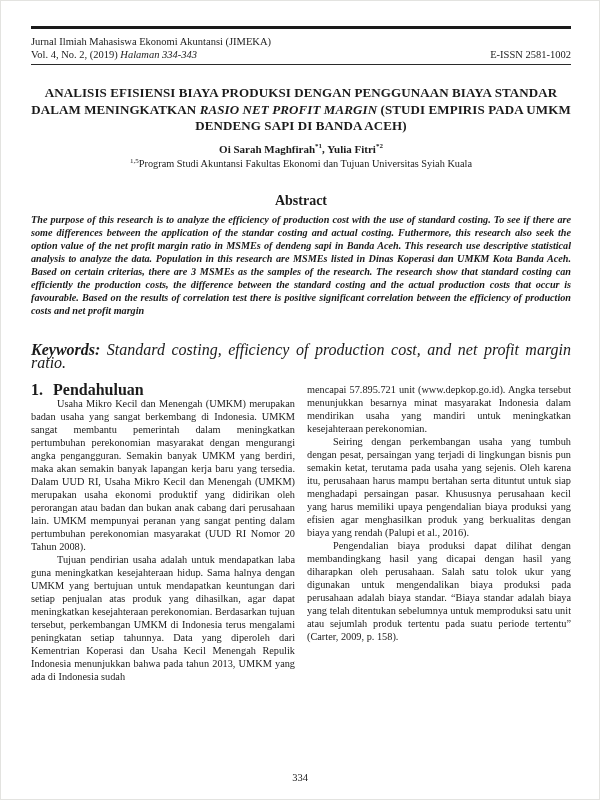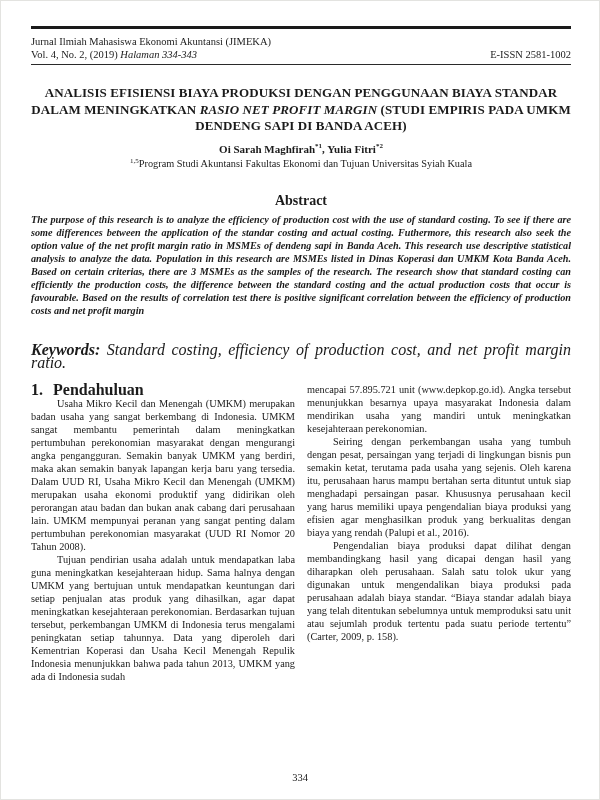--- a/index.html
+++ b/index.html
@@ -161,21 +161,21 @@
 
     <p class="keywords-line"><span class="kw-label">Keywords:</span><span> Standard costing, efficiency of production cost, and net profit margin ratio.</span></p>
 
     <div class="columns">
       <div class="col">
         <div class="section-heading"><span class="sec-num">1.</span><span>Pendahuluan</span></div>
         <p class="body-p">Usaha Mikro Kecil dan Menengah (UMKM) merupakan badan usaha yang sangat berkembang di Indonesia. UMKM sangat membantu pemerintah dalam meningkatkan pertumbuhan perekonomian masyarakat dengan mengurangi angka pengangguran. Semakin banyak UMKM yang berdiri, maka akan semakin banyak lapangan kerja baru yang tersedia. Dalam UUD RI, Usaha Mikro Kecil dan Menengah (UMKM) merupakan usaha ekonomi produktif yang didirikan oleh perorangan atau badan dan bukan anak cabang dari perusahaan lain. UMKM mempunyai peranan yang sangat penting dalam pertumbuhan perekonomian masyarakat (UUD RI Nomor 20 Tahun 2008).</p>
         <p class="body-p">Tujuan pendirian usaha adalah untuk mendapatkan laba guna meningkatkan kesejahteraan hidup. Sama halnya dengan UMKM yang bertujuan untuk mendapatkan keuntungan dari setiap penjualan atas produk yang dihasilkan, agar dapat meningkatkan kesejahteraan perekonomian. Berdasarkan tujuan tersebut, perkembangan UMKM di Indonesia terus mengalami peningkatan setiap tahunnya. Data yang diperoleh dari Kementrian Koperasi dan Usaha Kecil Menengah Repulik Indonesia menunjukkan bahwa pada tahun 2013, UMKM yang ada di Indonesia sudah</p>
       </div>
       <div class="col">
-        <p class="body-p no-indent">mencapai 57.895.721 unit (www.depkop.go.id). Angka tersebut menunjukkan besarnya upaya masyarakat Indonesia dalam mendirikan usaha yang mandiri untuk meningkatkan kesejahteraan perekonomian.</p>
+        <p class="body-p no-indent">mencapai 57.895.721 unit (www.depkop.go.id). Angka tersebut menunjukkan besarnya minat masyarakat Indonesia dalam mendirikan usaha yang mandiri untuk meningkatkan kesejahteraan perekonomian.</p>
         <p class="body-p">Seiring dengan perkembangan usaha yang tumbuh dengan pesat, persaingan yang terjadi di lingkungan bisnis pun semakin ketat, terutama pada usaha yang sejenis. Oleh karena itu, perusahaan harus mampu bertahan serta dituntut untuk siap menghadapi persaingan pasar. Khususnya perusahaan kecil yang harus memiliki upaya pengendalian biaya produksi yang efisien agar menghasilkan produk yang berkualitas dengan biaya yang rendah (Palupi et al., 2016).</p>
         <p class="body-p">Pengendalian biaya produksi dapat dilihat dengan membandingkang hasil yang dicapai dengan hasil yang diharapkan oleh perusahaan. Salah satu tolok ukur yang digunakan untuk mengendalikan biaya produksi pada perusahaan adalah biaya standar. “Biaya standar adalah biaya yang telah ditentukan sebelumnya untuk memproduksi satu unit atau sejumlah produk tertentu pada suatu periode tertentu” (Carter, 2009, p. 158).</p>
       </div>
     </div>
 
   </div>
 
   <div class="footer">334</div>
 </div>
 

